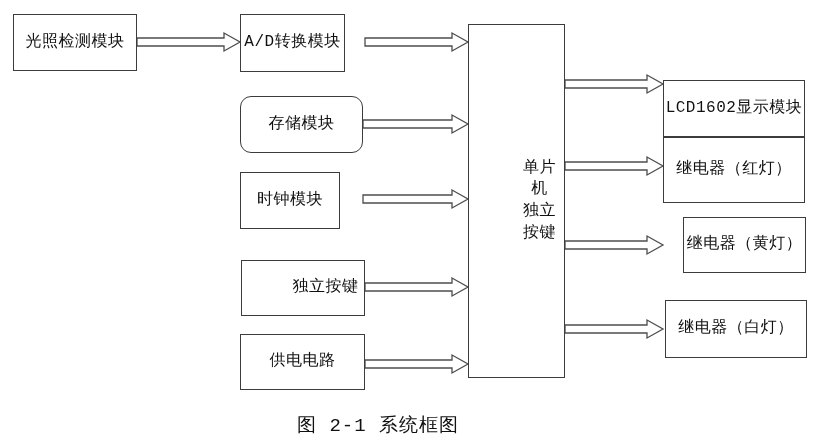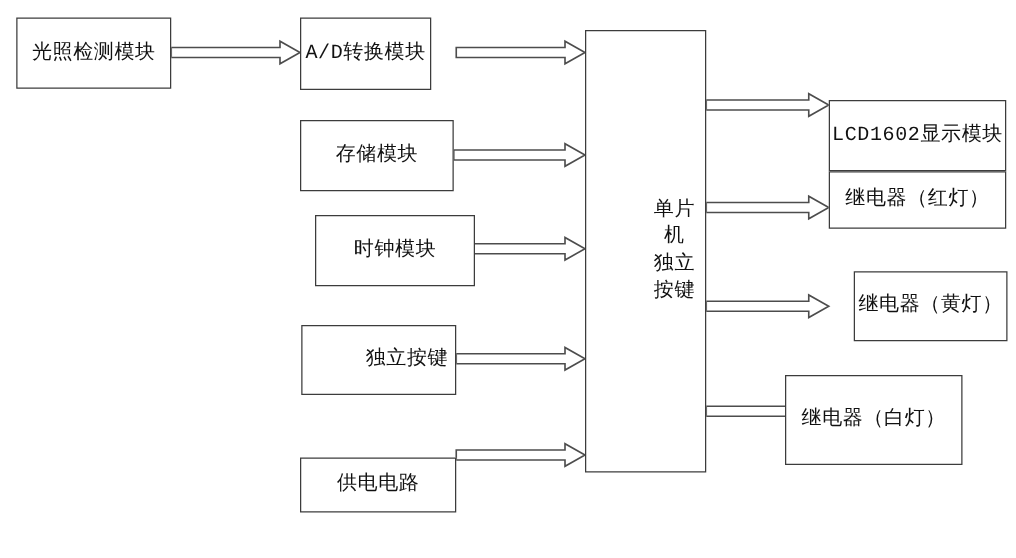--- a/index.html
+++ b/index.html
@@ -37,29 +37,29 @@
     display: flex;
     align-items: center;
     justify-content: center;
     text-align: center;
     font-size: 16px;
     letter-spacing: 0.5px;
     line-height: 1.35;
   }
   .node-light      { left: 13px;  top: 14px;  width: 124px; height: 57px; }
   .node-adc        { left: 240px; top: 14px;  width: 105px; height: 58px; }
-  .node-storage    { left: 240px; top: 96px;  width: 123px; height: 57px; }
-  .node-clock      { left: 252px; top: 172px; width: 128px; height: 57px; }
+  .node-storage    { left: 240px; top: 96px;  width: 123px; height: 57px; border-radius: 11px; }
+  .node-clock      { left: 240px; top: 172px; width: 100px; height: 57px; }
   .node-keys       { left: 241px; top: 260px; width: 124px; height: 56px; padding-left: 45px; }
-  .node-power      { left: 240px; top: 334px; width: 125px; height: 44px; margin-top: 32px; }
+  .node-power      { left: 240px; top: 334px; width: 125px; height: 56px; }
   .node-mcu        { left: 468px; top: 24px;  width: 97px;  height: 354px; padding-left: 46px; }
   .node-lcd        { left: 663px; top: 56px;  width: 142px; height: 57px; margin-top: 24px; }
-  .node-relay-red    { left: 663px; top: 137px; width: 142px; height: 46px; }
+  .node-relay-red    { left: 663px; top: 137px; width: 142px; height: 66px; }
   .node-relay-yellow { left: 683px; top: 217px; width: 123px; height: 56px; }
-  .node-relay-white  { left: 628px; top: 300px; width: 142px; height: 72px; }
+  .node-relay-white  { left: 665px; top: 300px; width: 142px; height: 58px; }
   .caption {
     position: absolute;
     left: 0;
     top: 412px;
     width: 756px;
     text-align: center;
     font-size: 19px;
     letter-spacing: 1px;
     color: #111111;
   }
@@ -122,14 +122,15 @@
   </div>
 
   <div class="node node-relay-yellow">
     <span>继电器（黄灯）</span>
   </div>
 
   <div class="node node-relay-white">
     <span>继电器（白灯）</span>
   </div>
 
+  <div class="caption">图 2-1 系统框图</div>
 
 </div>
 
 </body></html>

